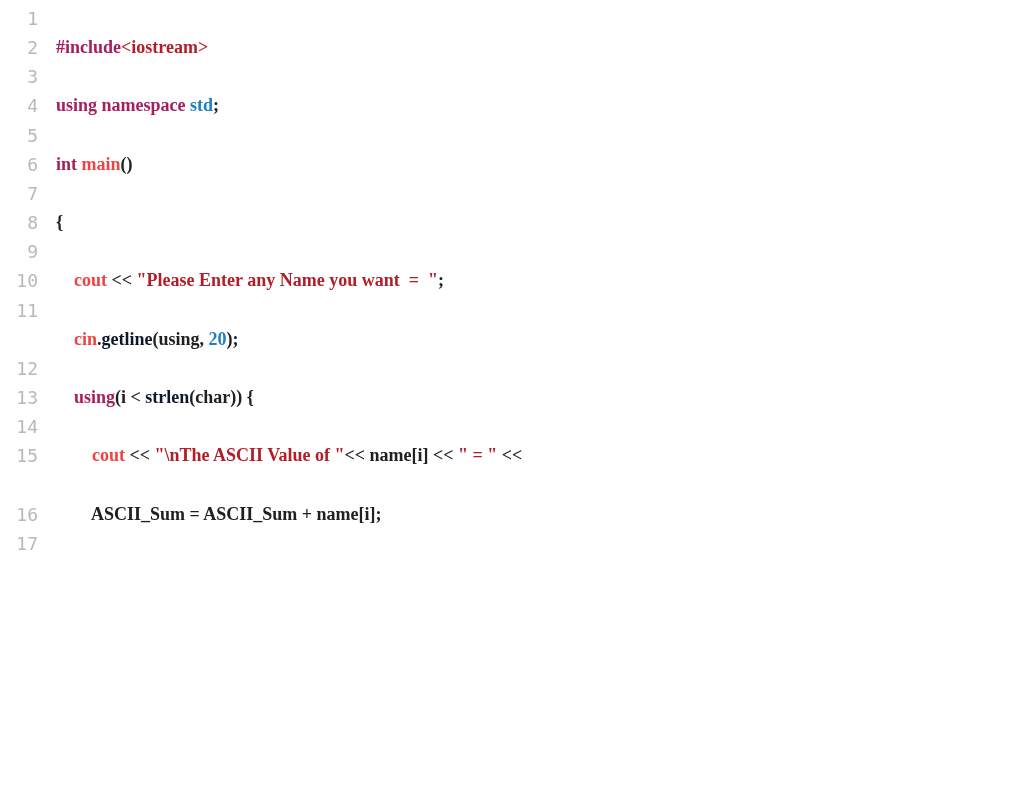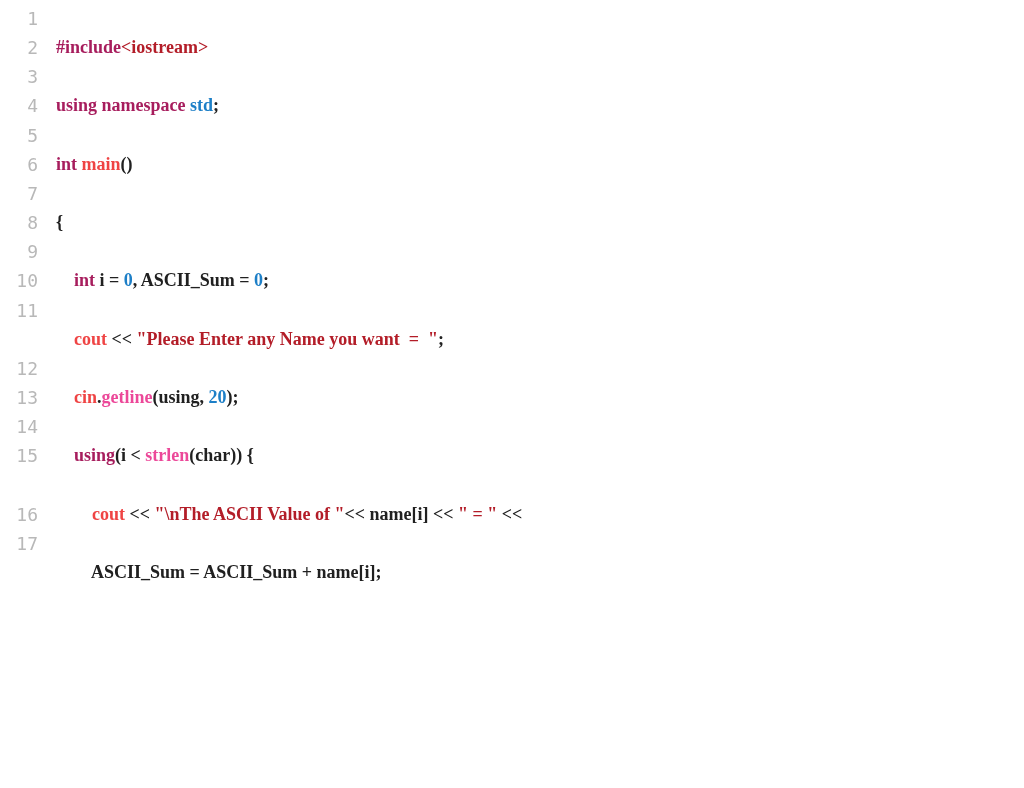--- a/index.html
+++ b/index.html
@@ -31,21 +31,21 @@
     white-space: pre;
     font-weight: 600;
   }
   .code-line { height: 1.62em; display: block; font-family: Liberation Serif, serif; }
   .code-line.wrap { height: 1.62em; }
   
   .kw   { color: #a71d5d; }
   .id   { color: #ef4444; } 
   .num  { color: #1d7fc7; }
   .str  { color: #b31d28; }
-  .func { color: #ec4899; } 
+  .func { color: #0f172a; } 
   .plain{ color: #202020; }
   .std  { color: #1d7fc7; }
   .inc  { color:#a71d5d; }
   .angle{ color:#b31d28; }
 </style>
 </head>
 <body>
 
 <div class="editor">
   <div class="gutter">
@@ -67,21 +67,20 @@
     <div>15</div>
     <div></div>
     <div>16</div>
     <div>17</div>
   </div>
   <div class="code">
 <span class="code-line"><span class="inc">#include</span><span class="angle">&lt;iostream&gt;</span></span>
 <span class="code-line"><span class="kw">using </span><span class="kw">namespace </span><span class="std">std</span><span class="plain">;</span></span>
 <span class="code-line"><span class="kw">int </span><span class="id">main</span><span class="plain">()</span></span>
 <span class="code-line"><span class="plain">{</span></span>
-<span class="code-line"><span class="plain">    </span><span class="kw">int </span><span class="plain">i = </span><span class="num">0</span><span class="plain">, ASCII_Sum = </span><span class="num">0</span><span class="plain">;</span></span>
 <span class="code-line"><span class="plain">    </span><span class="id">cout </span><span class="plain">&lt;&lt; </span><span class="str">"Please Enter any Name you want  =  "</span><span class="plain">;</span></span>
 <span class="code-line"><span class="plain">    </span><span class="id">cin</span><span class="plain">.</span><span class="func">getline</span><span class="plain">(using, </span><span class="num">20</span><span class="plain">);</span></span>
 <span class="code-line"><span class="plain">    </span><span class="kw">using</span><span class="plain">(i &lt; </span><span class="func">strlen</span><span class="plain">(char)) {</span></span>
 <span class="code-line"><span class="plain">        </span><span class="id">cout </span><span class="plain">&lt;&lt; </span><span class="str">"\nThe ASCII Value of "</span><span class="plain">&lt;&lt; name[i] &lt;&lt; </span><span class="str">" = "</span><span class="plain"> &lt;&lt;</span></span>
 <span class="code-line"><span class="plain">        ASCII_Sum = ASCII_Sum + name[i];</span></span>
 
 
 
 
 

